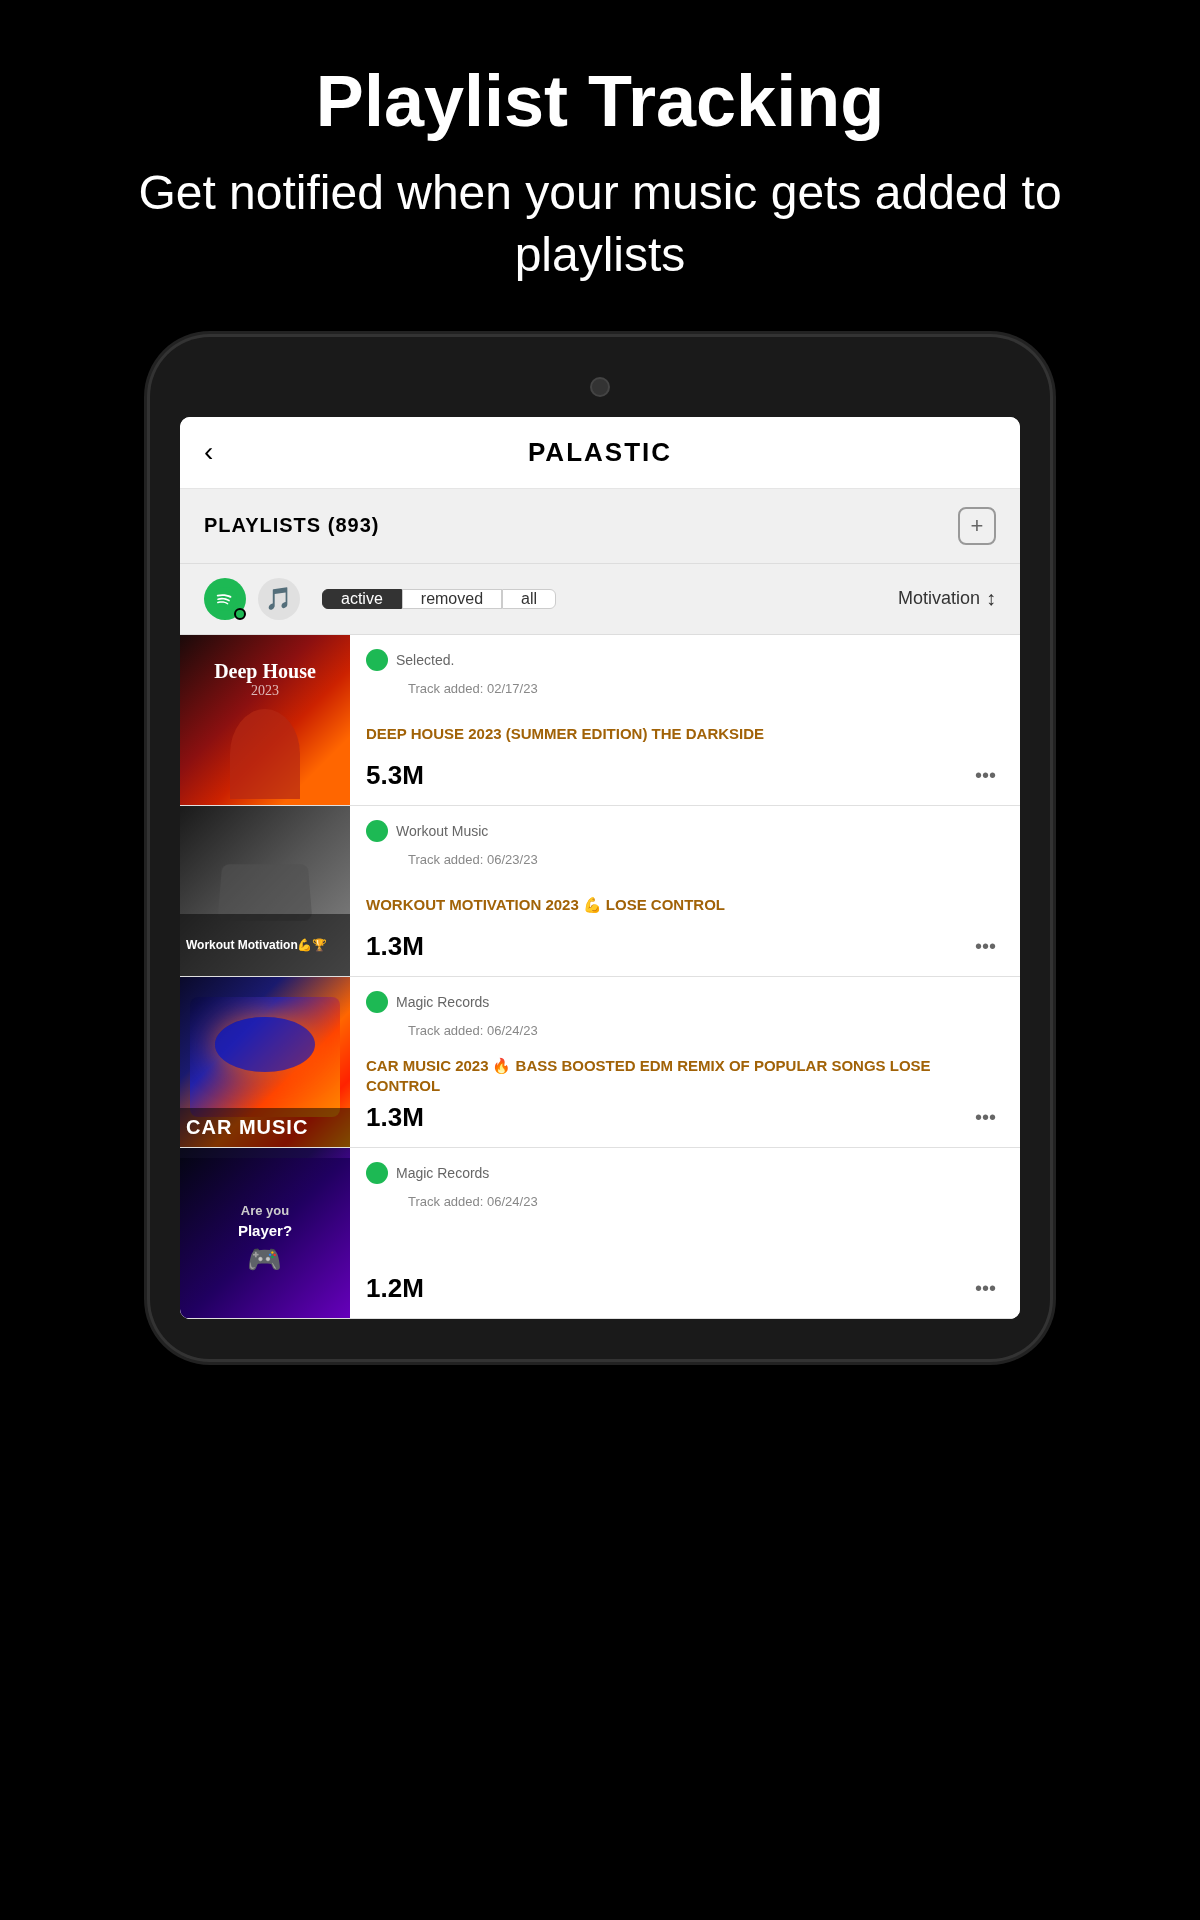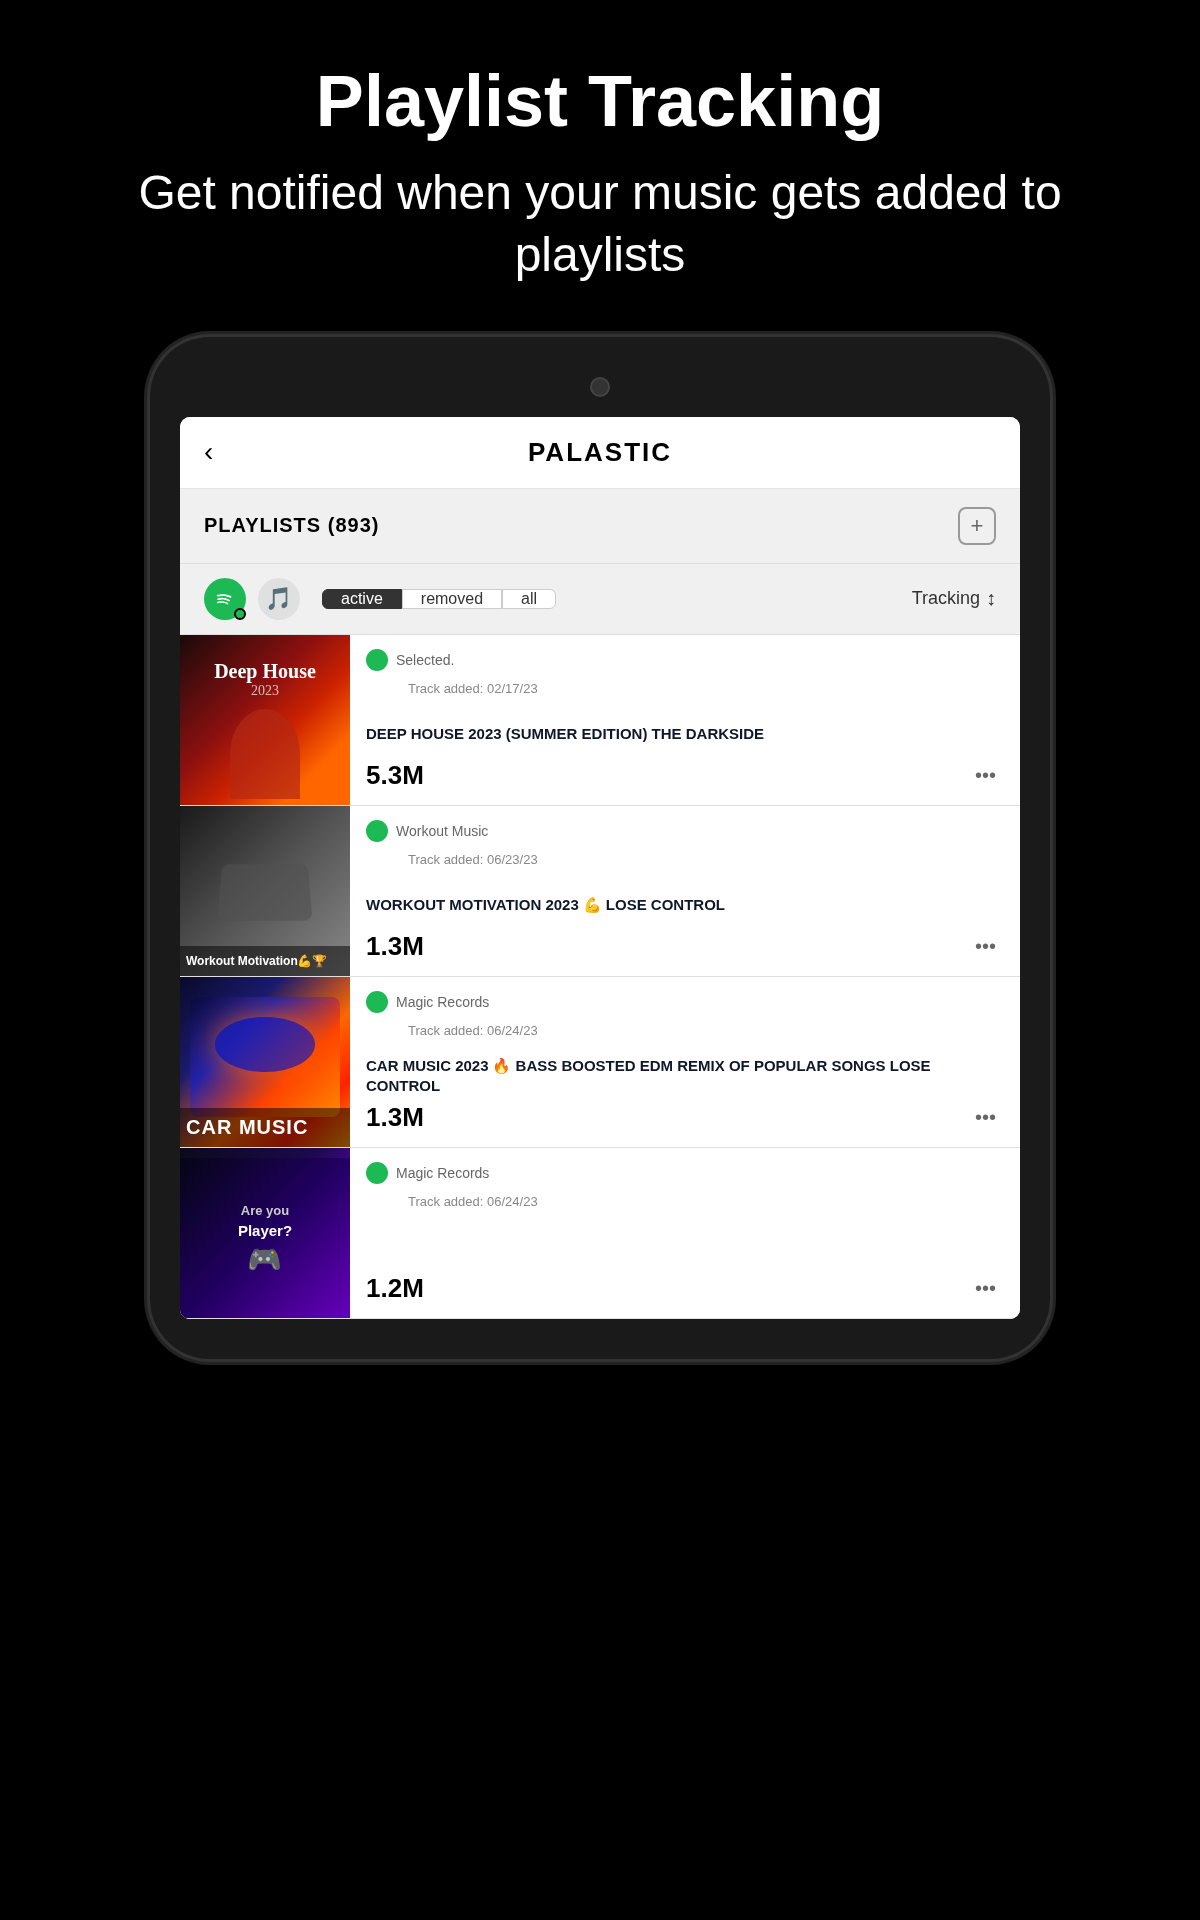--- a/index.html
+++ b/index.html
@@ -219,21 +219,21 @@
       overflow: hidden;
     }
     .thumb-workout-label {
       position: absolute;
       bottom: 0;
       left: 0;
       right: 0;
       color: #fff;
       font-size: 12px;
       font-weight: 600;
-      padding: 8px 6px;
+      padding: 24px 6px;
       background: rgba(0,0,0,0.5);
     }
     .thumb-car {
       background: linear-gradient(135deg, #0a0a2a 0%, #1a1a6e 30%, #ff6600 60%, #ff2200 80%, #ff9900 100%);
       width: 100%;
       height: 100%;
       position: relative;
     }
     .thumb-car-label {
       position: absolute;
@@ -287,21 +287,21 @@
     }
     .track-added {
       font-size: 13px;
       color: #888;
       white-space: nowrap;
       margin-left: 42px;
     }
     .playlist-name {
       font-size: 15px;
       font-weight: 700;
-      color: #0f172a;
+      color: #a16207;
       line-height: 1.3;
       margin-top: 12px;
     }
     .playlist-bottom {
       display: flex;
       align-items: flex-end;
       justify-content: space-between;
     }
     .follower-count {
       font-size: 26px;
@@ -344,21 +344,21 @@
           <path d="M16.6 10.8c-3.1-1.8-8.2-2-11.2-1.1-.5.1-.9-.2-1-.6-.1-.5.2-.9.6-1 3.4-1 9-.8 12.5 1.2.4.2.5.8.3 1.2-.3.4-.8.5-1.2.3zm-.1 3c-.3.4-.8.5-1.2.3-2.6-1.6-6.5-2-9.5-1.1-.4.1-.9-.1-1-.5s.1-.9.5-1c3.5-1.1 7.8-.6 10.7 1.3.4.2.5.7.5 1zm-1.4 2.9c-.2.4-.7.4-1.1.2-2.2-1.4-5.1-1.7-8.4-.9-.4.1-.8-.1-.9-.5-.1-.4.1-.8.5-.9 3.6-.8 6.9-.5 9.4 1.1.4.2.6.6.5 1z" fill="white"></path>
         </svg>
       </div>
       <div class="music-icon">🎵</div>
       <div class="filter-tabs">
         <div class="filter-tab active">active</div>
         <div class="filter-tab">removed</div>
         <div class="filter-tab">all</div>
       </div>
       <div class="sort-section">
-        <span class="sort-label">Tracking</span>
+        <span class="sort-label">Motivation</span>
         <span class="sort-icon">↕</span>
       </div>
     </div>
 
     <div class="playlist-item">
       <div class="playlist-thumb">
         <div class="thumb-deep-house">
           <div style="color:#fff; font-size:20px; font-weight:700; text-align:center; margin-top:20px;">Deep House</div>
           <div style="color:rgba(255,255,255,0.7); font-size:14px;">2023</div>
           <div style="width:70px;height:90px;background:rgba(180,40,20,0.7);border-radius:50% 50% 0 0;margin-top:10px;"></div>

